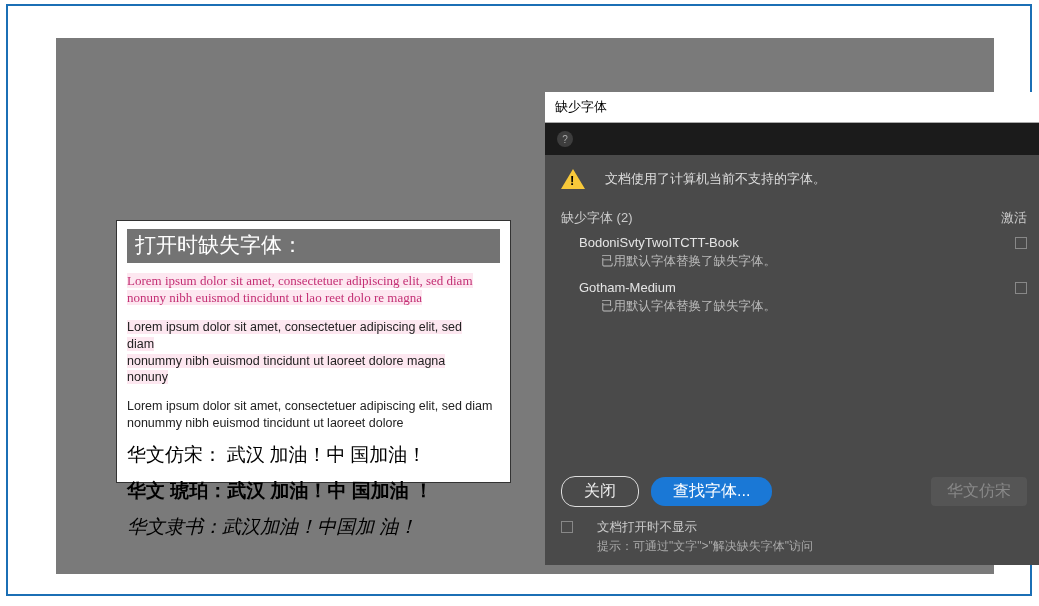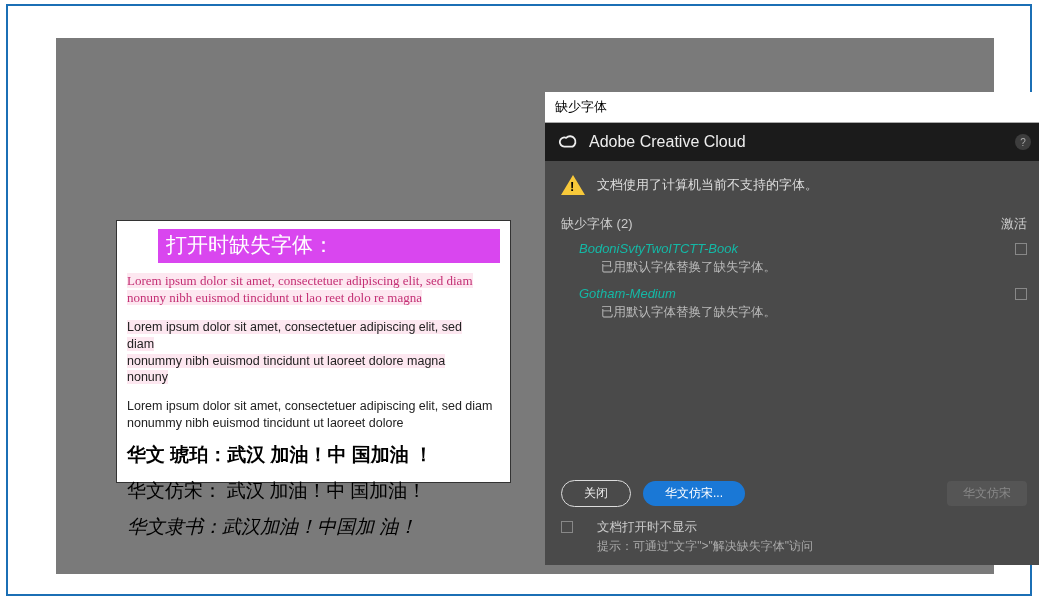--- a/index.html
+++ b/index.html
@@ -28,26 +28,25 @@
     position: absolute;
     left: 60px; top: 182px;
     width: 395px; height: 263px;
     background: #fff;
     border: 1px solid #333;
   }
   .doc-inner {
     padding: 8px 10px;
   }
   .doc-title-bar {
-    background: #d946ef;
+    background: #737373;
     color: #fff;
     font-size: 21px;
     padding: 2px 8px 4px 8px;
     font-family: "SimSun", serif;
-    margin-left: 31px;
   }
   .doc-para1 {
     color: #c32f74;
     font-size: 13px;
     line-height: 1.3;
     margin-top: 10px;
     font-family: Georgia, serif;
   }
   .hl-pink { background: #fde7f0; }
   .doc-para2 {
@@ -111,21 +110,21 @@
     display: flex; align-items: center; justify-content: center;
     cursor: pointer;
   }
   .dlg-body {
     padding: 14px 16px 10px 16px;
     flex: 1;
     display: flex;
     flex-direction: column;
   }
   .warn-row {
-    display: flex; align-items: center; gap: 12px;
+    display: flex; align-items: center; gap: 20px;
     margin-bottom: 20px;
   }
   .warn-icon {
     width: 0; height: 0;
     border-left: 12px solid transparent;
     border-right: 12px solid transparent;
     border-bottom: 20px solid #f8c93a;
     position: relative;
   }
   .warn-icon::after {
@@ -138,36 +137,36 @@
 
   .list-head {
     display: flex; justify-content: space-between;
     color: #ccc; font-size: 13px;
     margin-bottom: 8px;
   }
   .font-item {
     margin-left: 18px;
     margin-bottom: 10px;
   }
-  .font-name { color: #14b8a6; font-size: 13px; display: flex; justify-content: space-between; align-items: center; font-style: italic;}
+  .font-name { color: #e5e5e5; font-size: 13px; display: flex; justify-content: space-between; align-items: center;}
   .font-status { color: #bbb; font-size: 12.5px; margin-left: 22px; margin-top: 3px;}
   .chk {
     width: 12px; height: 12px; border: 1px solid #888;
     display: inline-block;
   }
 
   .btn-row {
     display: flex; gap: 12px; align-items: center;
     margin-top: auto;
     padding-top: 10px;
   }
   .btn {
     border-radius: 14px;
     padding: 4px 22px;
-    font-size: 12px;
+    font-size: 16px;
     cursor: pointer;
     border: none;
   }
   .btn-close {
     background: transparent;
     border: 1.5px solid #ddd;
     color: #eee;
   }
   .btn-find {
     background: #1a78d6;
@@ -203,38 +202,30 @@
         </div>
         <div class="doc-para2">
           <span class="hl-pink">Lorem ipsum dolor sit amet, consectetuer adipiscing elit, sed</span>
           &nbsp;&nbsp;&nbsp;&nbsp;
           <span class="hl-pink">diam</span><br>
           <span class="hl-pink">nonummy nibh euismod tincidunt ut laoreet dolore magna</span>
           &nbsp;&nbsp;&nbsp;
           <span class="hl-pink">nonuny</span>
         </div>
         <div class="doc-para3">Lorem ipsum dolor sit amet, consectetuer adipiscing elit, sed diam nonummy nibh euismod tincidunt ut laoreet dolore</div>
+        <div class="cn-row r1">华文仿宋：  武汉 加油！中 国加油！</div>
         <div class="cn-row r2">华文 琥珀：武汉 加油！中 国加油 ！</div>
-        <div class="cn-row r1">华文仿宋：  武汉 加油！中 国加油！</div>
         <div class="cn-row r3">华文隶书：武汉加油！中国加 油！</div>
       </div>
     </div>
 
     <div class="dialog">
       <div class="dlg-title">缺少字体</div>
 
       <div class="dlg-brand">
-        <div class="brand-left">
-          <span class="cc-icon">
-            <svg width="22" height="22" viewBox="0 0 24 24">
-                <path fill="none" stroke="#eee" stroke-width="2" d="M8 17a5 5 0 1 1 2-9.6A6 6 0 1 1 17 17H8z"></path>
-              </svg>
-          </span>
-          <span>Adobe Creative Cloud</span>
-        </div>
         <span class="help-circle">?</span>
       </div>
 
       <div class="dlg-body">
         <div class="warn-row">
           <span class="warn-icon"></span>
           <span class="warn-text">文档使用了计算机当前不支持的字体。</span>
         </div>
 
         <div class="list-head">
@@ -253,21 +244,21 @@
         <div class="font-item">
           <div class="font-name">
             <span>Gotham-Medium</span>
             <span class="chk"></span>
           </div>
           <div class="font-status">已用默认字体替换了缺失字体。</div>
         </div>
 
         <div class="btn-row">
           <button class="btn btn-close">关闭</button>
-          <button class="btn btn-find">华文仿宋...</button>
+          <button class="btn btn-find">查找字体...</button>
           <button class="btn btn-activate">华文仿宋</button>
         </div>
 
         <div class="footer-row">
           <span class="chk"></span>
           <div>
             <div>文档打开时不显示</div>
             <div class="hint">提示：可通过"文字"&gt;"解决缺失字体"访问</div>
           </div>
         </div>

